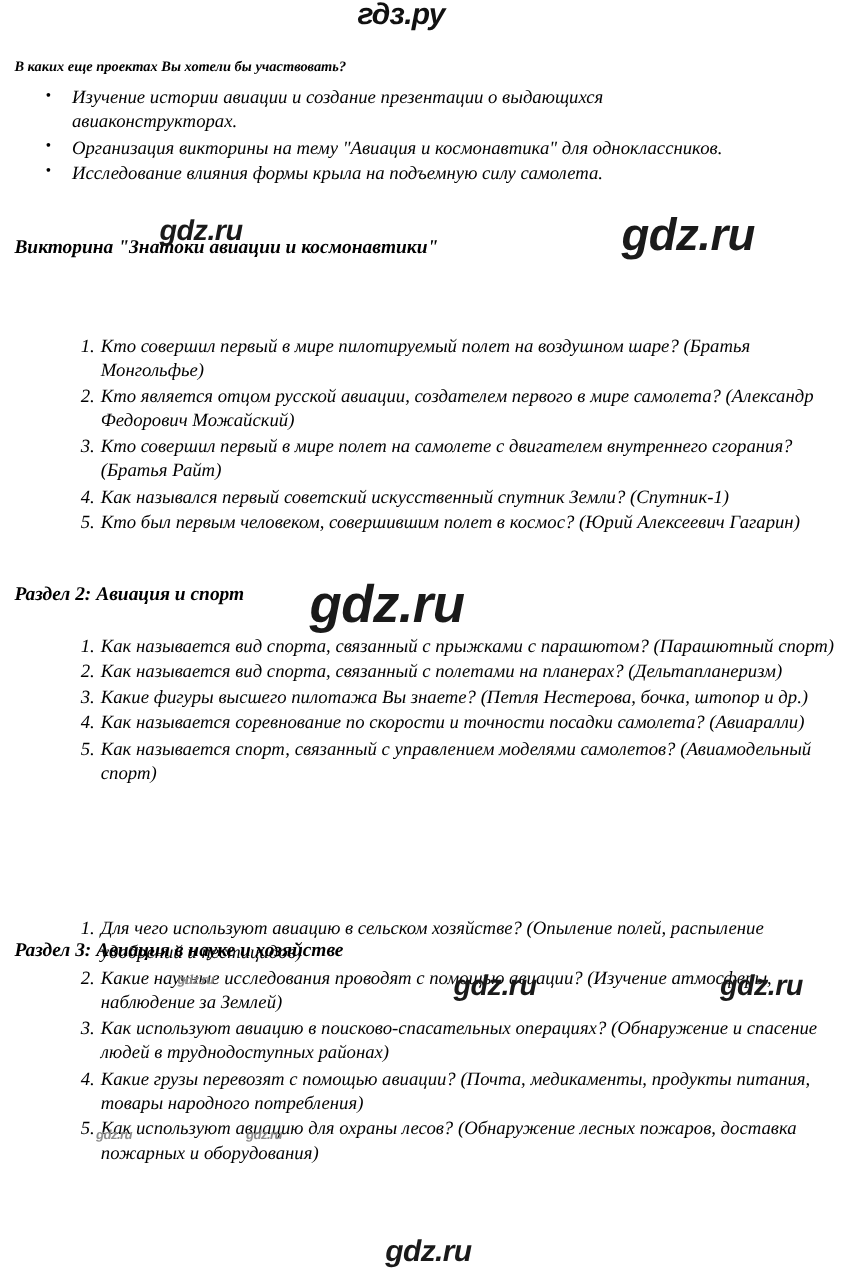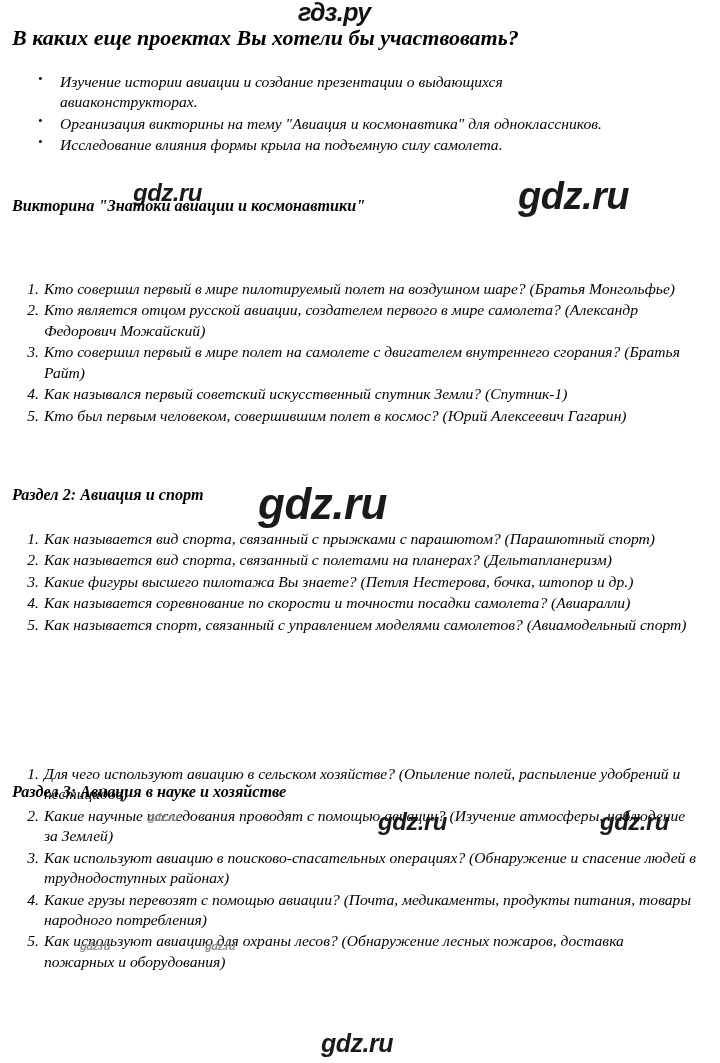--- a/index.html
+++ b/index.html
@@ -30,23 +30,23 @@
     font-family: "Liberation Sans", sans-serif;
     font-weight: bold;
     font-size: 25px;
     letter-spacing: -0.5px;
     color: #111111;
   }
 
   .q-title {
     position: absolute;
     left: 12px;
-    top: 26px;
+    top: 49px;
     font-weight: bold;
-    font-size: 22px;
+    font-size: 12px;
     line-height: 1.1;
     white-space: nowrap;
     text-align: center;
   }
 
   ul.bullets {
     position: absolute;
     left: 0;
     top: 72px;
     margin: 0;
@@ -79,21 +79,21 @@
   }
   #quizTitle { top: 198px; }
   #sec1Title { top: 240px; }
   #sec2Title { top: 487px; }
   #sec3Title { top: 784px; }
 
   ol.qlist {
     position: absolute;
     left: 0;
     margin: 0;
-    padding: 0 22px 0 44px;
+    padding: 0 22px 0 84px;
     list-style: none;
     counter-reset: qi;
     width: 720px;
     box-sizing: border-box;
   }
   ol.qlist > li {
     position: relative;
     counter-increment: qi;
     font-size: 15.6px;
     line-height: 1.31;

